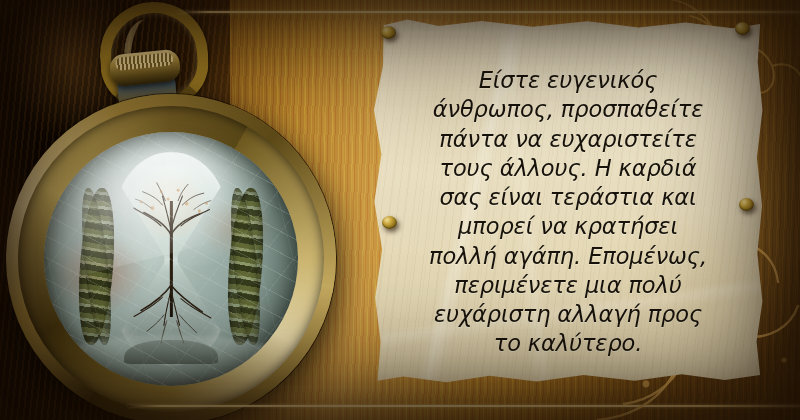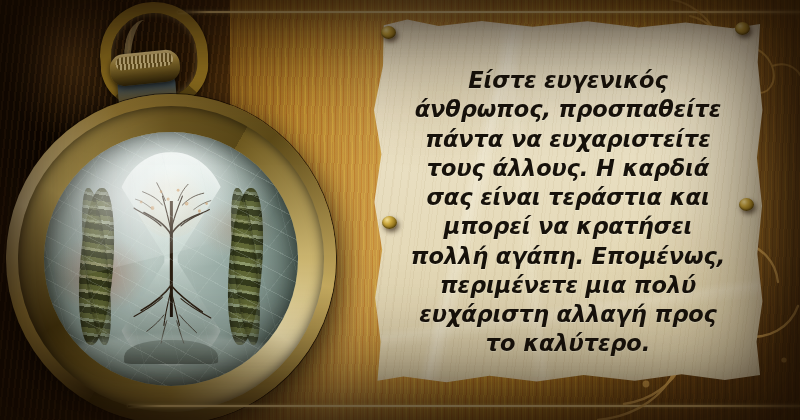--- a/index.html
+++ b/index.html
@@ -216,21 +216,21 @@
     clip-path:polygon(
       3% 2%, 9% 0.4%, 17% 2.2%, 28% 0.8%, 41% 2.4%, 55% 0.9%, 68% 2.6%, 80% 1.2%, 92% 2.8%, 99% 1.6%,
       98.4% 12%, 99.6% 25%, 98.2% 38%, 99.5% 51%, 98.3% 64%, 99.6% 77%, 98.1% 88%, 99% 97%,
       90% 98.4%, 79% 96.8%, 67% 98.6%, 54% 97%, 42% 98.8%, 30% 97.2%, 19% 99%, 8% 97.4%, 1.4% 98.6%,
       2.2% 88%, 0.8% 76%, 2.6% 63%, 0.6% 50%, 2.4% 37%, 0.5% 25%, 2.8% 13%);
   }
   .note-quote{
     position:absolute;left:26px;right:26px;top:48px;
     text-align:center;
     font-family:"DejaVu Sans","Liberation Sans",sans-serif;
-    font-style:italic;font-weight:700;
+    font-style:italic;font-weight:400;
     font-size:22.5px;line-height:1.30;
     color:#17120b;
     letter-spacing:-0.1px;
     text-shadow:0 1px 0 rgba(255,255,240,.35);
   }
   
   .pin{
     position:absolute;width:15px;height:13px;border-radius:50%;
     background:radial-gradient(circle at 34% 30%, #f2dd93 0%, #c9a63c 32%, #8a6c18 66%, #4d3a0a 100%);
     box-shadow:2px 3px 5px rgba(30,16,3,.65), inset 0 -1px 2px rgba(0,0,0,.45);

